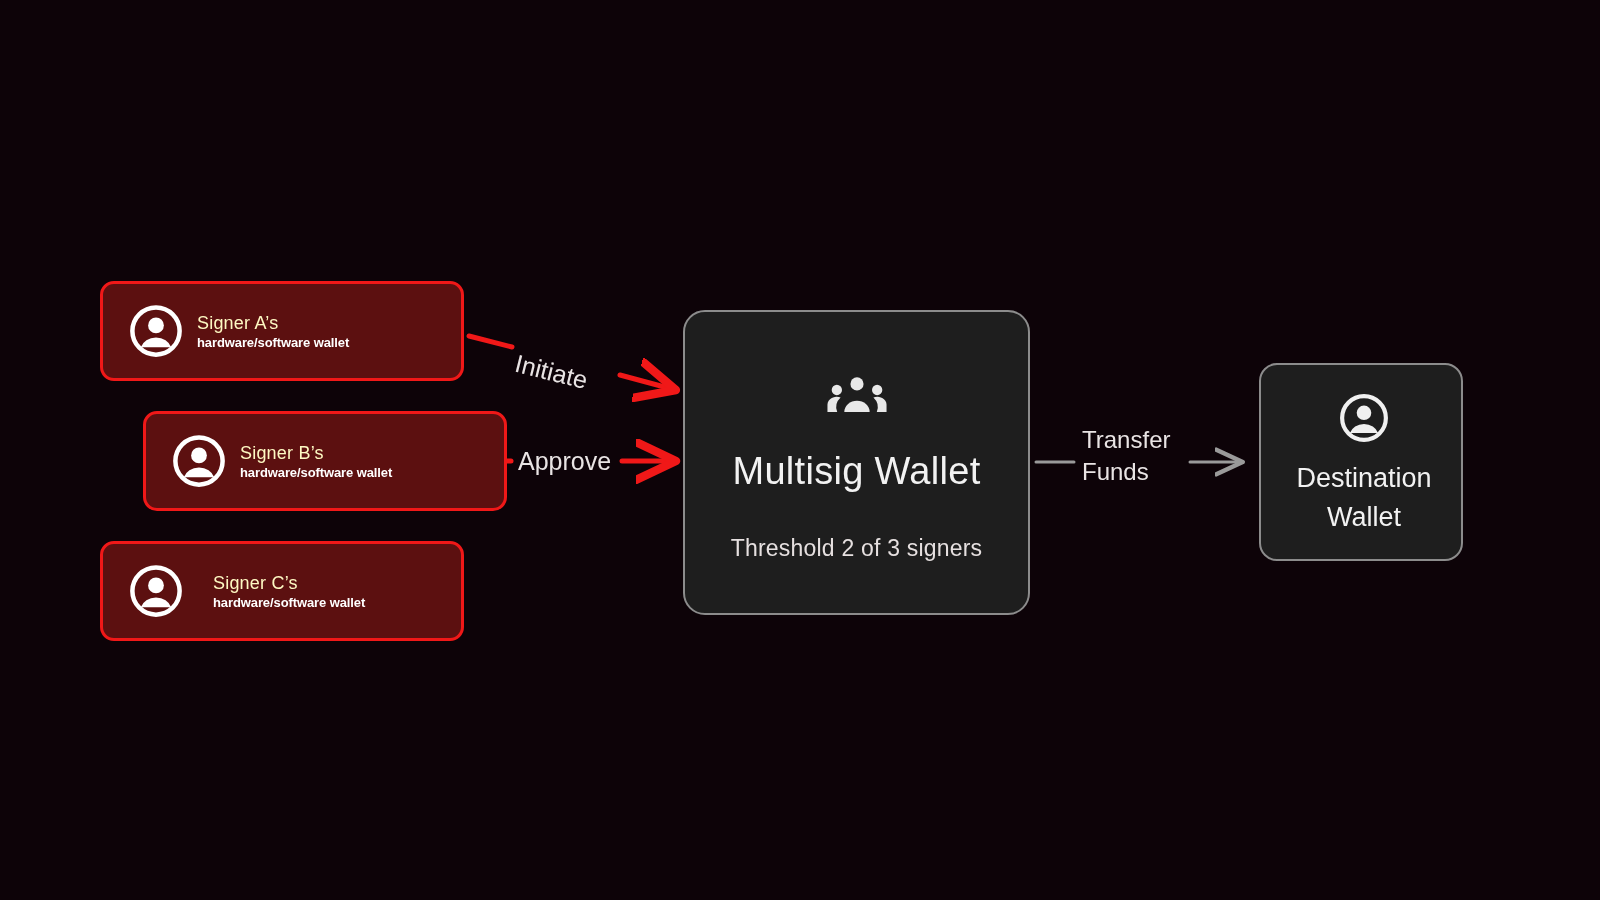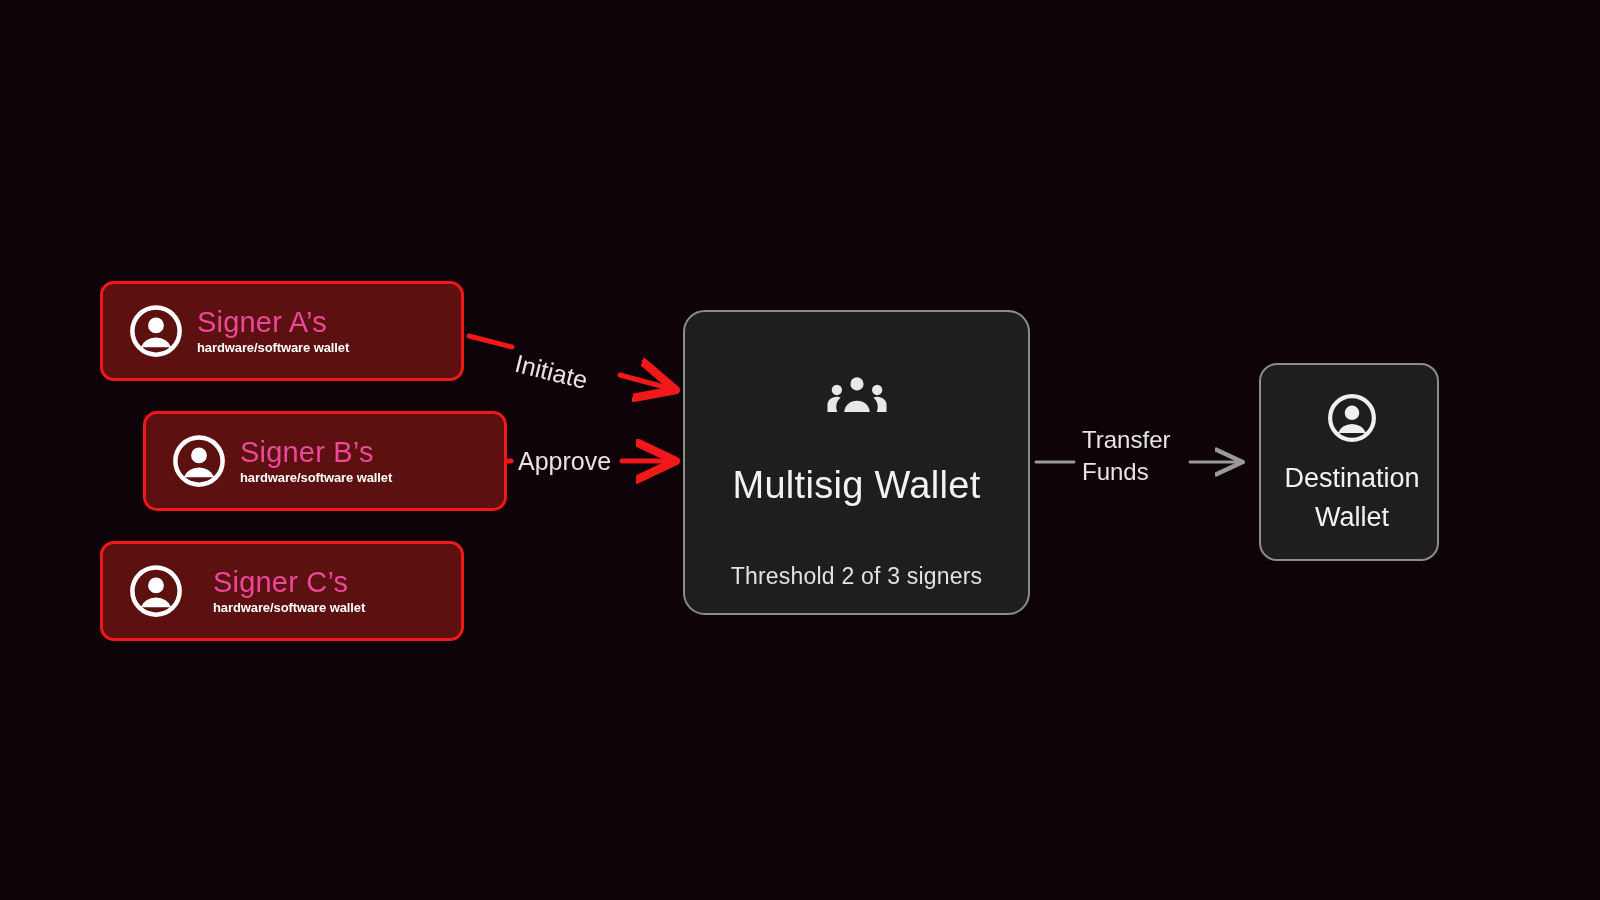--- a/index.html
+++ b/index.html
@@ -47,22 +47,22 @@
   }
   .avatar-icon svg { display: block; }
 
   .signer-text {
     display: flex;
     flex-direction: column;
     justify-content: center;
     line-height: 1;
   }
   .signer-title {
-    color: #ec4899;
-    font-size: 29px;
+    color: #fef9c3;
+    font-size: 18px;
     font-weight: 400;
     letter-spacing: 0.2px;
     margin-bottom: 4px;
     white-space: nowrap;
   }
   .signer-sub {
     color: #ffffff;
     font-size: 13px;
     font-weight: 700;
     letter-spacing: -0.1px;
@@ -76,21 +76,20 @@
     top: 310px;
     width: 347px;
     height: 305px;
     box-sizing: border-box;
     background: #1e1e1e;
     border: 2px solid #8c8c8c;
     border-radius: 22px;
     display: flex;
     flex-direction: column;
     align-items: center;
-    gap: 14px;
   }
   .group-icon {
     width: 60px;
     height: 46px;
     margin-top: 62px;
   }
   .group-icon svg { display: block; }
   .multisig-title {
     color: #f2f2f2;
     font-size: 38px;
@@ -106,21 +105,21 @@
     letter-spacing: 0.2px;
     margin-top: 42px;
     white-space: nowrap;
   }
 
   
   .dest-box {
     position: absolute;
     left: 1259px;
     top: 363px;
-    width: 180px;
+    width: 204px;
     height: 198px;
     box-sizing: border-box;
     background: #1e1e1e;
     border: 2px solid #8c8c8c;
     border-radius: 18px;
     display: flex;
     flex-direction: column;
     align-items: center;
     padding-left: 6px;
   }

